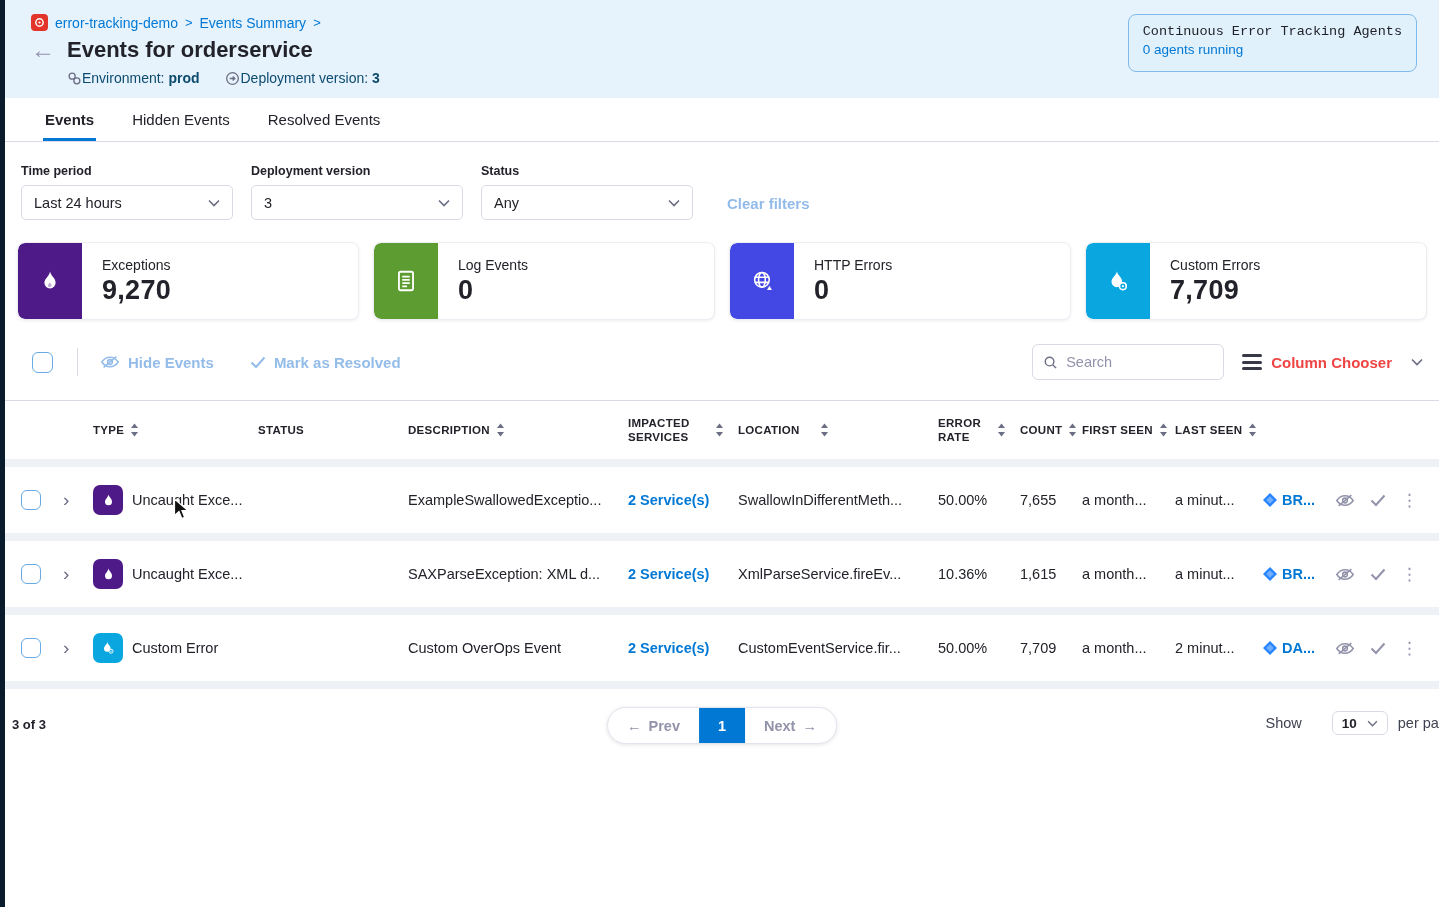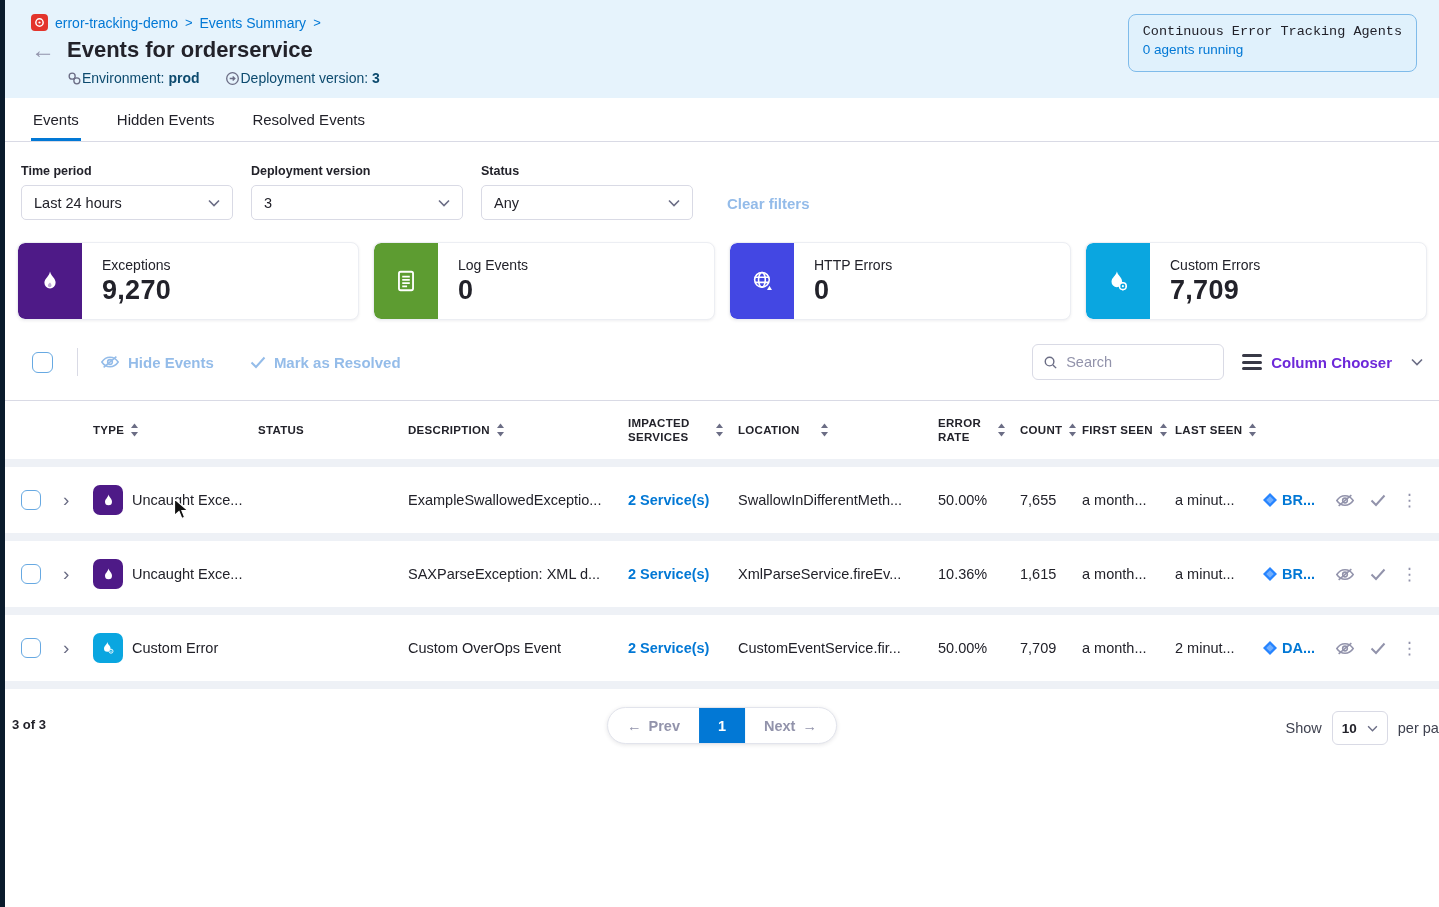--- a/index.html
+++ b/index.html
@@ -21,21 +21,21 @@
   .meta-row { display:flex; align-items:center; gap:26px; margin-top:7px; margin-left:36px; font-size:14px; }
   .meta-item { display:flex; align-items:center; color:#0c4a6e;justify-content:space-between; }
   .meta-item b { font-weight:700; }
   .agents-box { background:#e0f1fc; border:1px solid #7fbbea; border-radius:8px; padding:9px 14px; height:58px; margin-right:6px; }
   .agents-title { font-size:13.5px; color:#22222a;font-family:Liberation Mono, monospace; }
   .agents-status { font-size:13.5px; color:#0278d5; margin-top:3px; cursor:pointer; }
 
   
   .tabs { display:flex; gap:34px; padding:0 0 0 26px; border-bottom:1px solid #d9dae5; background:#fff; }
   .tab { font-size:15px; padding:13px 2px 10px; color:#22222a; cursor:pointer; border-bottom:3px solid transparent; }
-  .tab.active { font-weight:400; border-bottom:3px solid #0278d5; }
+  .tab.active { font-weight:700; border-bottom:3px solid #0278d5;margin-left:12px; }
 
   
   .filters { display:flex; align-items:flex-end; gap:18px; padding:22px 16px 0 16px; }
   .filter label { display:block; font-size:12.5px; font-weight:700; margin-bottom:7px; }
   .select { display:flex; align-items:center; justify-content:space-between; width:212px; height:35px;
     border:1px solid #d9dae5; border-radius:5px; background:#fff; padding:0 12px; font-size:14.5px; cursor:pointer; }
   .clear-filters { font-size:15px; font-weight:600; color:#93bbe9; margin:0 0 8px 16px; cursor:pointer; }
 
   
   .cards { display:flex; gap:14px; margin:22px 12px 0 12px; }
@@ -51,21 +51,21 @@
   .toolbar { display:flex; align-items:center; margin:24px 16px 0 16px; }
   .cb { width:21px; height:21px; border:1.5px solid #67a9e2; border-radius:6px; background:#fff; cursor:pointer; }
   .toolbar .cb { margin-left:11px; }
   .tb-divider { width:1px; height:28px; background:#d9dae5; margin:0 22px 0 24px; }
   .tb-action { display:flex; align-items:center; gap:8px; font-size:15px; font-weight:600; color:#94bce9; margin-right:36px; cursor:pointer; }
   .tb-right { margin-left:auto; display:flex; align-items:center; gap:18px; }
   .search-box { display:flex; align-items:center; gap:8px; width:192px; height:36px; border:1px solid #d9dae5; border-radius:6px; background:#fff; padding:0 10px; }
   .search-box input { border:none; outline:none; font-size:14.5px; width:140px; font-family:inherit; color:#22222a; background:transparent; }
   .search-box input::placeholder { color:#9293ab; }
   .col-chooser { display:flex; align-items:center; gap:9px; cursor:pointer; }
-  .col-chooser .label { color:#6d28d9; font-size:15px; font-weight:700; }
+  .col-chooser .label { color:#ef4444; font-size:15px; font-weight:700; }
   .burger { display:inline-flex; flex-direction:column; gap:3.5px; }
   .burger span { width:20px; height:3px; background:#383946; border-radius:2px; }
   .chev { display:inline-flex; }
 
   
   .tablewrap { margin-top:20px; border-top:1px solid #d9dae5; }
   .tgrid { display:grid; grid-template-columns:40px 36px 165px 150px 220px 110px 200px 82px 62px 93px 88px 72px 1fr;
     align-items:center; padding:0 10px 0 12px; }
   .thead { height:58px; background:#fff; }
   .th { display:flex; align-items:center; gap:6px; font-size:11.5px; font-weight:700; letter-spacing:.3px; color:#22222a; text-transform:uppercase; cursor:pointer; line-height:1.25; }
@@ -84,21 +84,21 @@
   .kebab { color:#9293ab; font-size:17px; letter-spacing:0; line-height:1; cursor:pointer; }
 
   
   .pagerow { position:relative; height:52px; margin-top:14px; }
   .pg-summary { position:absolute; left:7px; top:14px; font-size:13px; font-weight:700; }
   .pager { position:absolute; left:50%; transform:translateX(-50%); top:4px; display:flex; align-items:center;
     background:#fff; border:1px solid #e2e4ec; border-radius:20px; box-shadow:0 1px 4px rgba(40,41,61,.12); overflow:hidden; height:37px; }
   .pg-btn { display:flex; align-items:center; gap:7px; color:#9293ab; font-weight:700; font-size:14.5px; padding:0 19px; cursor:pointer; height:100%; }
   .pg-page { background:#0278d5; color:#fff; font-weight:700; font-size:14.5px; width:46px; height:100%; display:flex; align-items:center; justify-content:center; cursor:pointer; }
   .pg-right { position:absolute; right:-16px; top:8px; display:flex; align-items:center; gap:10px; font-size:14.5px; color:#3f4250; }
-  .pg-size { display:flex; align-items:center; justify-content:space-between; width:56px; height:34px; border:1px solid #d9dae5; border-radius:6px; padding:0 9px; font-weight:700; font-size:13.5px; color:#22222a; cursor:pointer; background:#fff; }
+  .pg-size { display:flex; align-items:center; justify-content:space-between; width:56px; height:24px; border:1px solid #d9dae5; border-radius:6px; padding:0 9px; font-weight:700; font-size:13.5px; color:#22222a; cursor:pointer; background:#fff;margin-left:20px; }
 
   
   .cursor { position:absolute; left:173px; top:498px; pointer-events:none; }
 </style>
 </head>
 <body>
 
 <div class="page">
   <div class="left-rail"></div>
   <div class="content">

